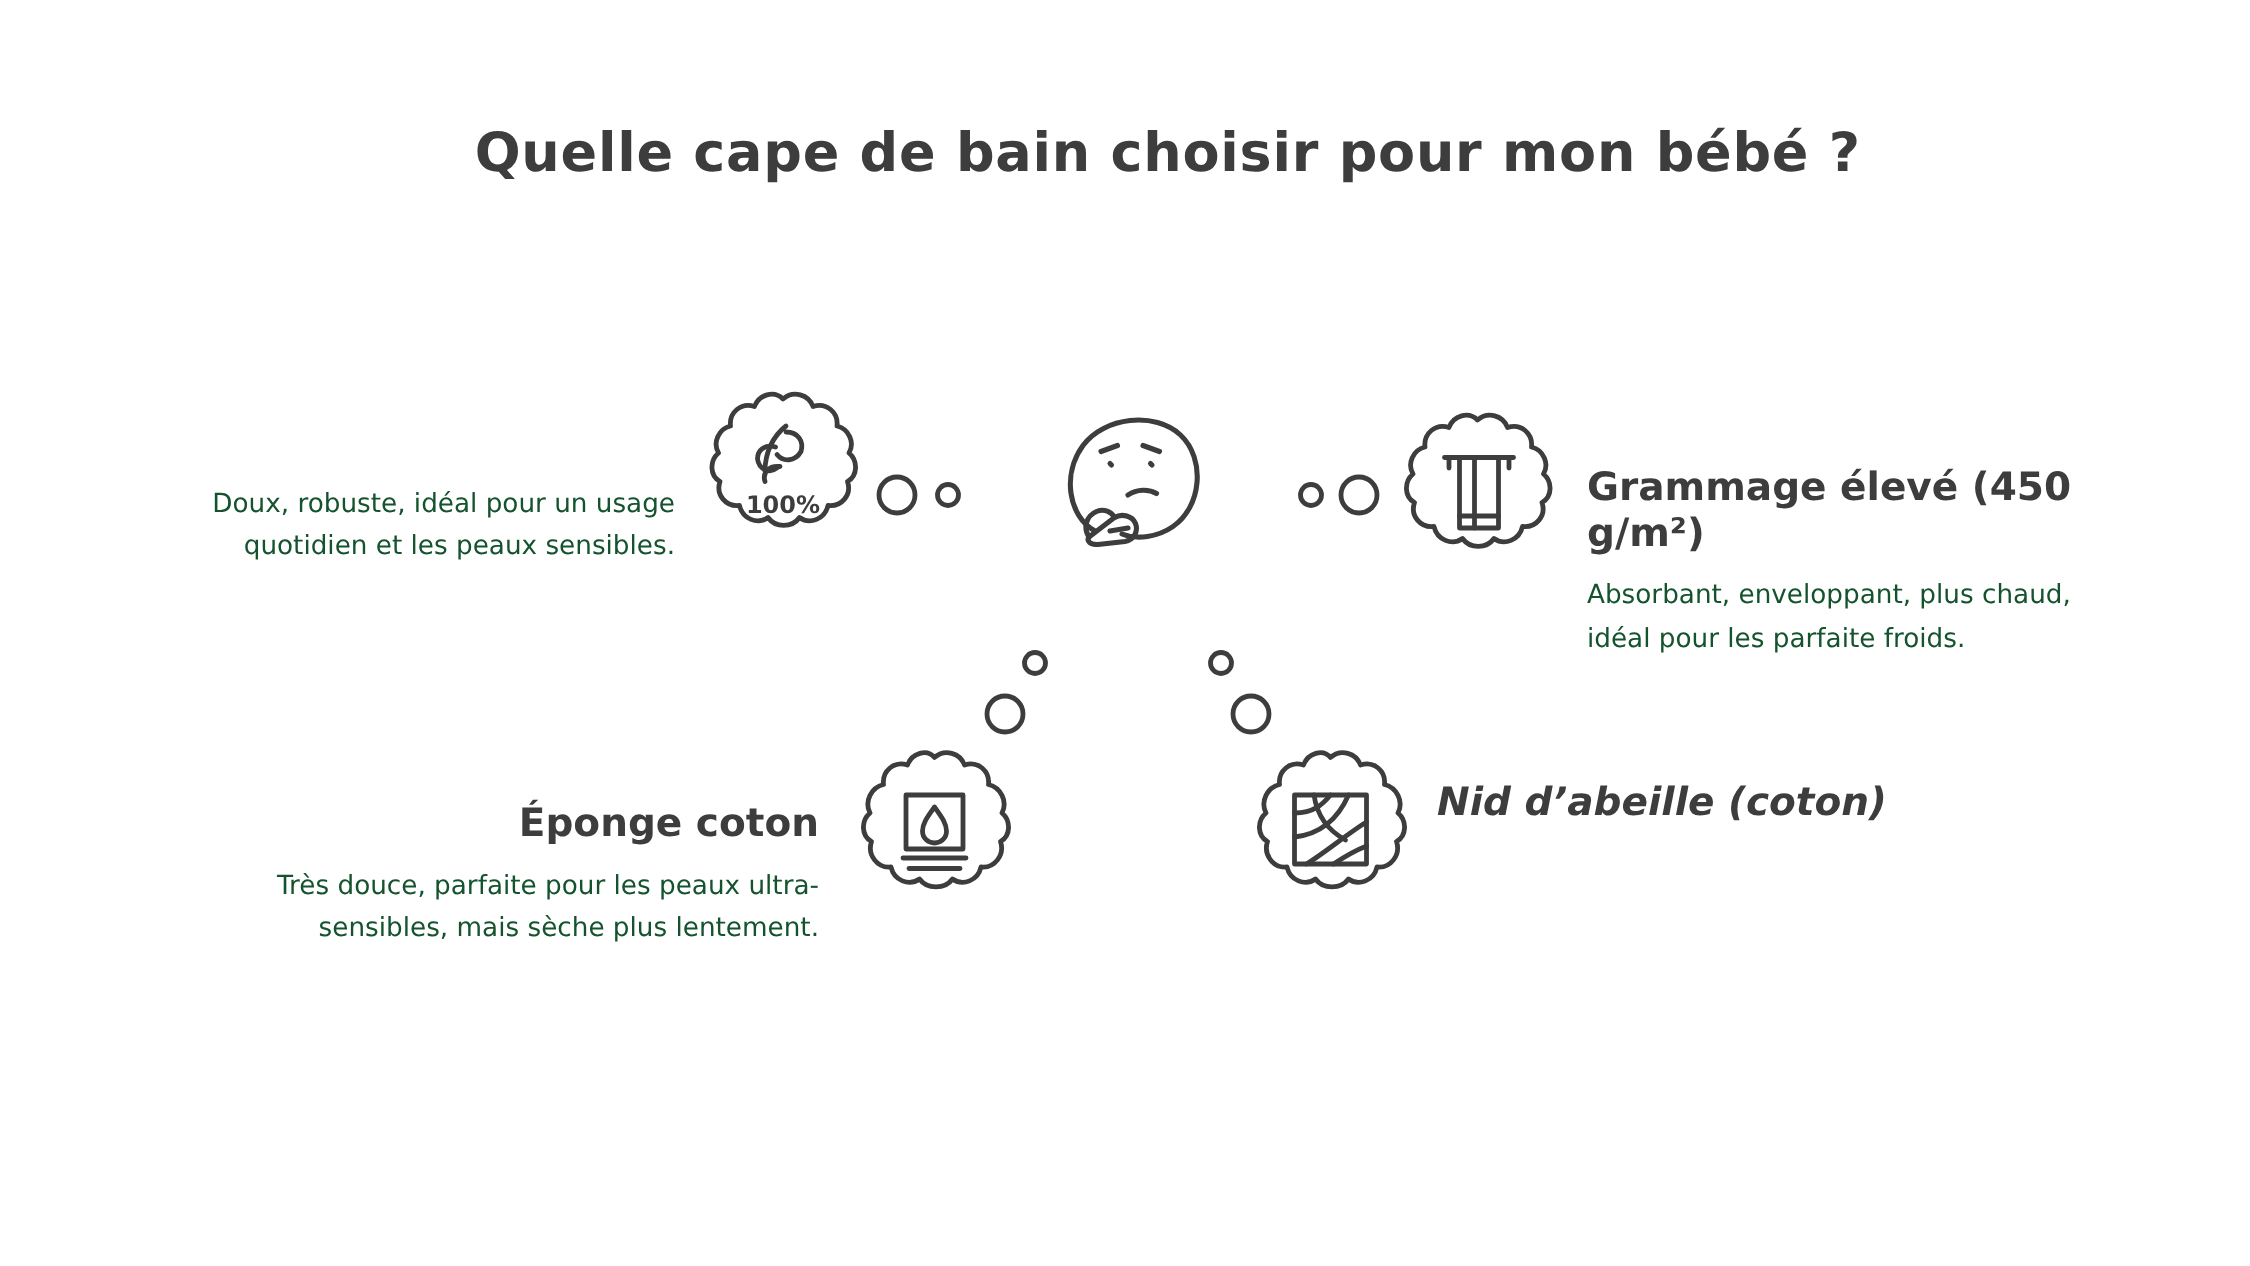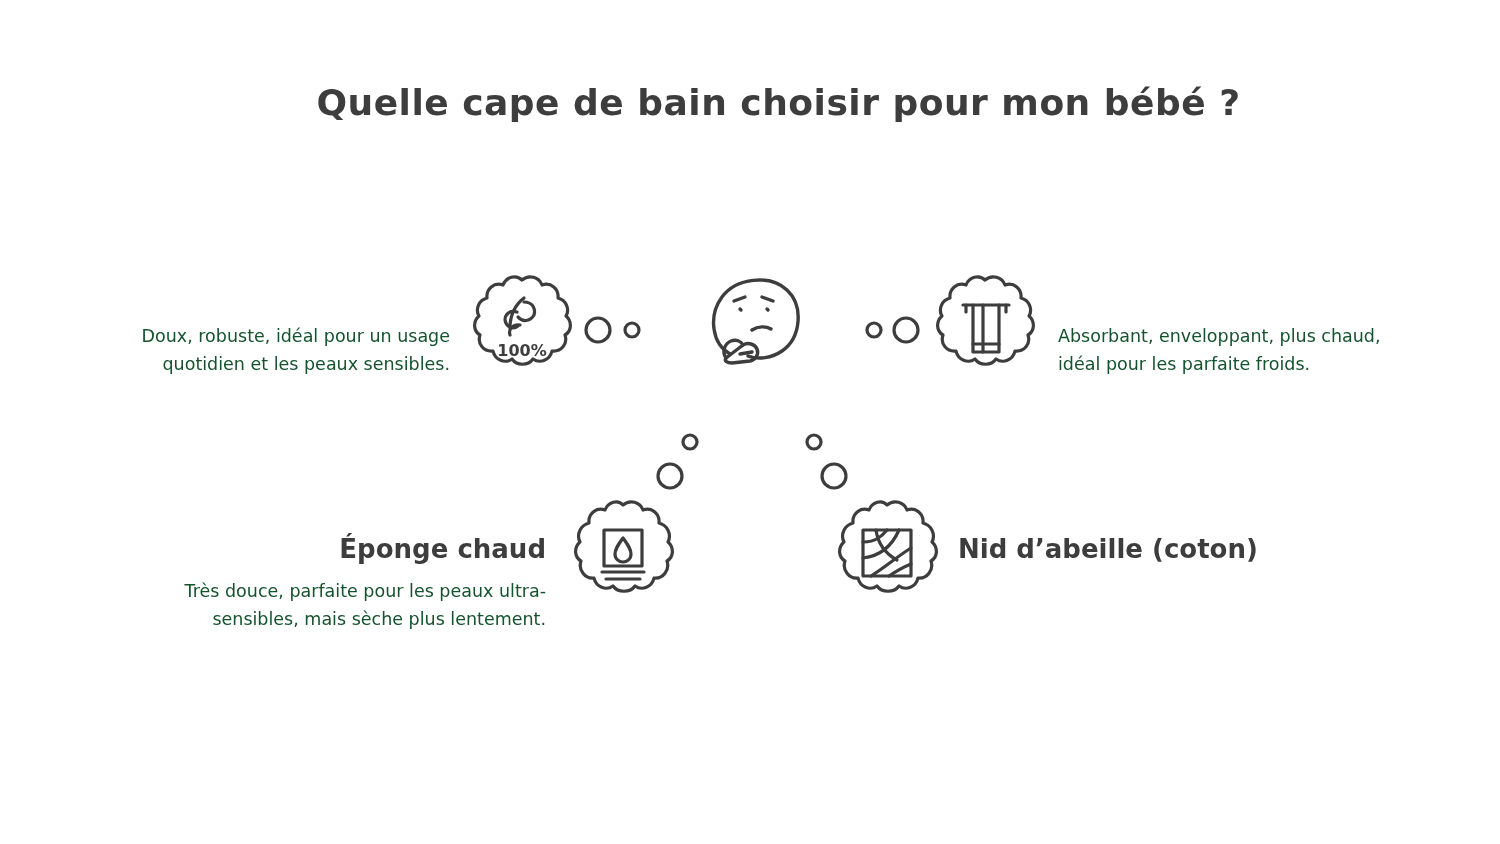--- a/index.html
+++ b/index.html
@@ -63,21 +63,21 @@
   
   
   #blk-gots {
     left: 90px;
     top: 310px;
     width: 360px;
   }
   #icon-gots {
     position: absolute;
     left: 462px;
-    top: 272px;
+    top: 258px;
     width: 120px;
     height: 115px;
   }
   #bub-gots {
     position: absolute;
     left: 578px;
     top: 305px;
     width: 80px;
     height: 50px;
   }
@@ -120,22 +120,23 @@
     position: absolute;
     left: 648px;
     top: 428px;
     width: 66px;
     height: 72px;
   }
 
   
   #blk-nid {
     left: 958px;
-    top: 534px;
+    top: 520px;
     width: 380px;
+    font-style: italic;
   }
   #icon-nid {
     position: absolute;
     left: 826px;
     top: 496px;
     width: 122px;
     height: 118px;
   }
   #bub-nid {
     position: absolute;
@@ -193,20 +194,21 @@
 </div>
 
 <div id="bub-gots">
   <svg viewBox="0 0 80 50" width="80" height="50" fill="none" stroke="#3d3d3d" stroke-width="3.2">
     <circle cx="20" cy="25" r="12"></circle>
     <circle cx="54" cy="25" r="7"></circle>
   </svg>
 </div>
 
 <div class="block t-left" id="blk-gram">
+  <div class="block-heading">Grammage élevé (450 g/m²)</div>
   <div class="block-desc">Absorbant, enveloppant, plus chaud, idéal pour les parfaite froids.</div>
 </div>
 
 <div id="icon-gram">
   <svg viewBox="0 0 120 115" width="120" height="115" fill="none" stroke="#3d3d3d" stroke-width="3.2" stroke-linecap="round" stroke-linejoin="round">
     <path d="M60 8 c7 -6 17 -3 20 5 c9 -3 17 4 16 13 c8 2 12 11 8 18 c6 5 6 15 -1 19
              c3 9 -4 17 -13 16 c-2 9 -12 13 -19 8 c-5 7 -16 7 -21 0 c-7 5 -17 1 -19 -8
              c-9 1 -16 -7 -13 -16 c-7 -4 -7 -14 -1 -19 c-4 -7 0 -16 8 -18 c-1 -9 7 -16 16 -13
              c3 -8 13 -11 19 -5 Z"></path>
 
@@ -221,21 +223,21 @@
 </div>
 
 <div id="bub-gram">
   <svg viewBox="0 0 80 50" width="80" height="50" fill="none" stroke="#3d3d3d" stroke-width="3.2">
     <circle cx="26" cy="25" r="7"></circle>
     <circle cx="58" cy="25" r="12"></circle>
   </svg>
 </div>
 
 <div class="block t-right" id="blk-epon">
-  <div class="block-heading">Éponge chaud</div>
+  <div class="block-heading">Éponge coton</div>
   <div class="block-desc">Très douce, parfaite pour les peaux ultra-sensibles, mais sèche plus lentement.</div>
 </div>
 
 <div id="icon-epon">
   <svg viewBox="0 0 122 118" width="122" height="118" fill="none" stroke="#3d3d3d" stroke-width="3.2" stroke-linecap="round" stroke-linejoin="round">
     <path d="M61 9 c7 -6 17 -3 20 5 c9 -3 17 4 16 13 c8 2 13 11 9 19 c6 5 6 15 -1 19
              c3 9 -4 18 -13 17 c-2 9 -12 13 -19 8 c-5 7 -17 7 -22 0 c-7 5 -17 1 -19 -8
              c-9 1 -16 -8 -13 -17 c-7 -4 -7 -14 -1 -19 c-4 -8 1 -17 9 -19 c-1 -9 7 -16 16 -13
              c3 -8 13 -11 18 -5 Z"></path>
 

